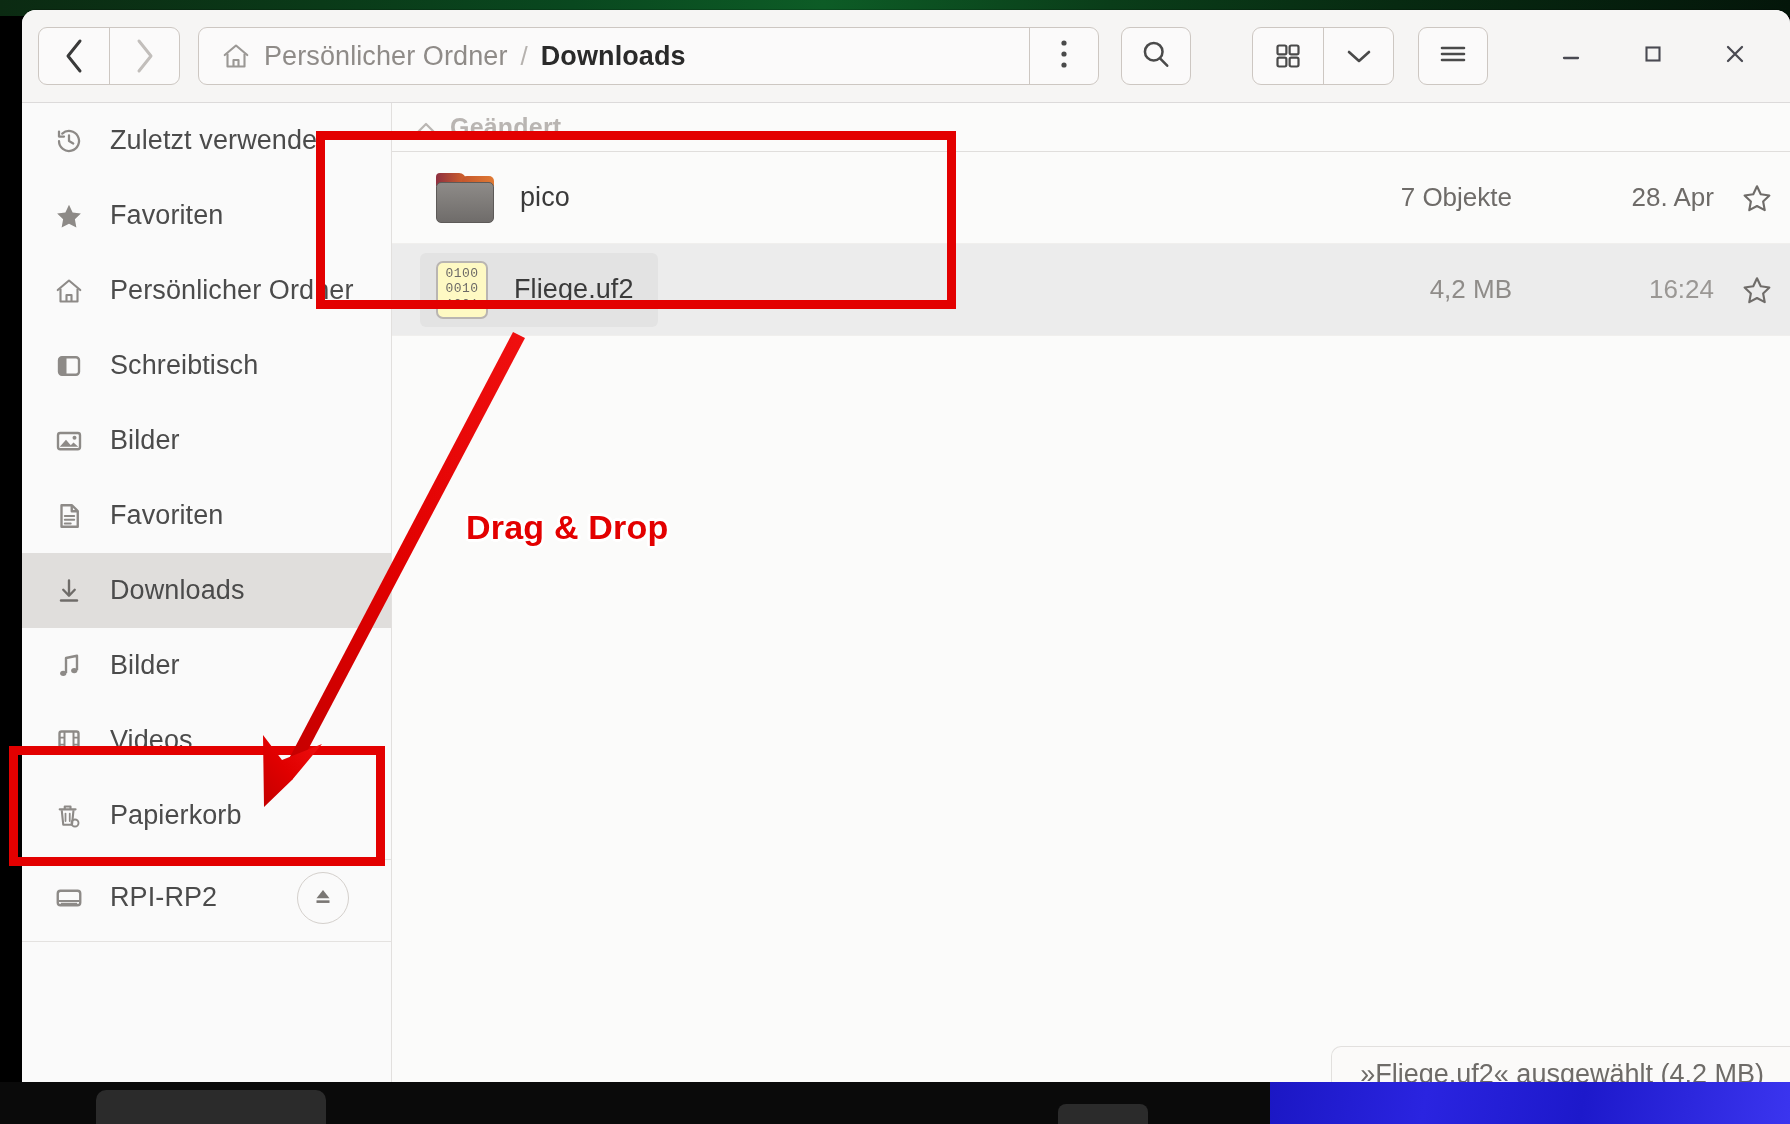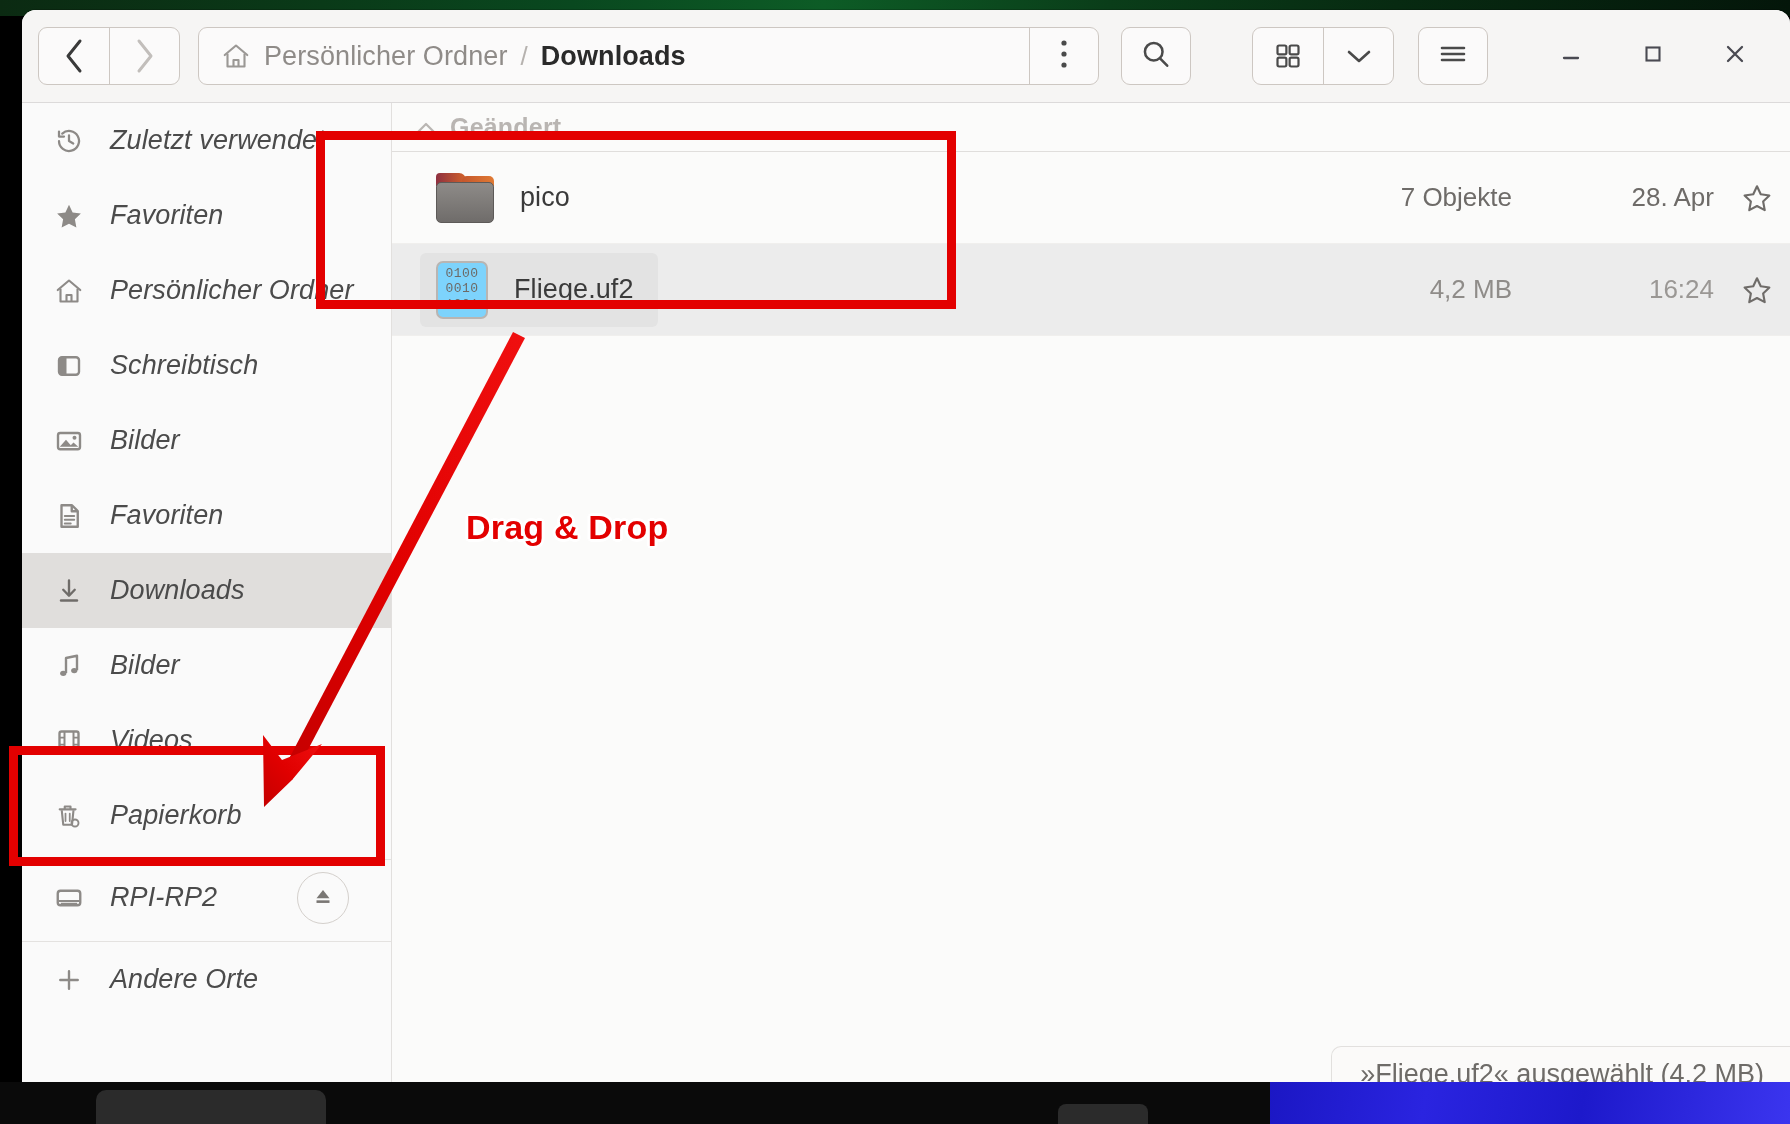--- a/index.html
+++ b/index.html
@@ -126,21 +126,20 @@
     border-right:1px solid #e2e0de;
     position:relative;
     display:flex; flex-direction:column;
   }
   .side-item {
     display:flex; align-items:center;
     height:75px;
     padding-left:30px;
     gap:24px;
     position:relative;
-    font-style:italic;
   }
   .side-item.selected { background:#e0dedc; }
   .side-ico { width:34px; display:flex; align-items:center; justify-content:center; flex:0 0 34px; }
   .side-label {
     font-size:27px; color:#4b4b4b; letter-spacing:.1px; white-space:nowrap;
   }
   .side-sep {
     height:1px; background:#e4e2e0; margin:6px 0 0 0;
   }
   .eject {
@@ -212,21 +211,21 @@
   .folder-ico .bodyf {
     position:absolute; left:0; top:9px; width:58px; height:41px;
     background:linear-gradient(180deg,#8e8b88,#6f6c6a);
     border-radius:5px;
     border:1px solid #5d5a58;
   }
   
   .bin-ico {
     width:52px; height:58px;
     border:2px solid #b9b5b2; border-radius:7px;
-    background:#7dd3fc;
+    background:#fef9c3;
     display:flex; flex-direction:column; align-items:center; justify-content:center;
     gap:1px;
   }
   .bin-ico span {
     font-family:"Liberation Mono", monospace;
     font-size:13px; color:#6d6a67; line-height:1.08; letter-spacing:.5px;
   }
 
   
   .statusbar {
@@ -501,28 +500,20 @@
             <svg width="26" height="26" viewBox="0 0 24 24" aria-hidden="true">
               <path d="M12 6.4 L18 14 H6 Z" fill="#7a7774"></path>
               <rect x="6" y="16" width="12" height="2.4" fill="#7a7774"></rect>
             </svg>
           </span>
         </span>
       </div>
 
       <div class="side-sep"></div>
 
-      <div class="side-item">
-        <span class="side-ico">
-          <svg width="30" height="30" viewBox="0 0 24 24" aria-hidden="true">
-            <path d="M12 5 V19 M5 12 H19" stroke="#8d8a87" stroke-width="1.9" stroke-linecap="round"></path>
-          </svg>
-        </span>
-        <span class="side-label">Andere Orte</span>
-      </div>
 
       <div class="side-bottom"></div>
     </div>
 
     <div class="filelist">
 
       <div class="col-head">
         <div class="ch ch-mod">
           <span>
             <svg width="24" height="16" viewBox="0 0 24 16" aria-hidden="true">

